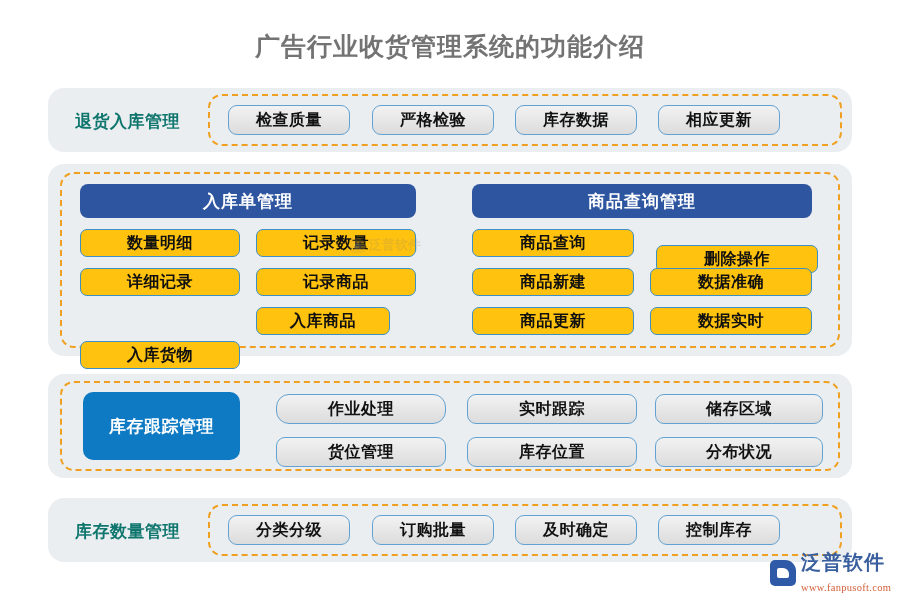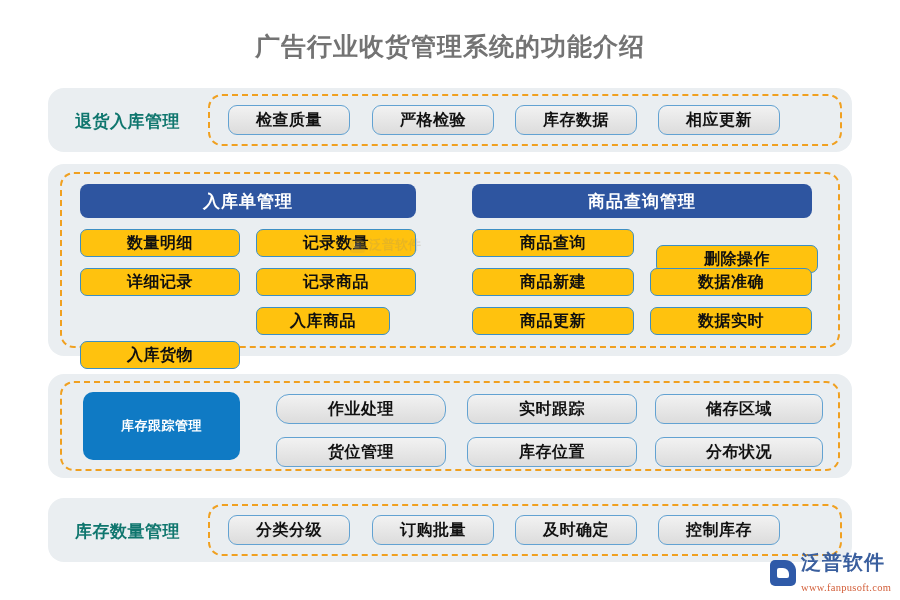--- a/index.html
+++ b/index.html
@@ -109,21 +109,21 @@
   }
 
   
   .blueblock {
     position: absolute;
     display: flex;
     align-items: center;
     justify-content: center;
     background: #0f7ac4;
     border-radius: 10px;
-    font-size: 13px;
+    font-size: 17px;
     font-weight: bold;
     color: #ffffff;
     white-space: nowrap;
     letter-spacing: 0.5px;
   }
 
   
   .wm-faint {
     position: absolute;
     display: flex;

